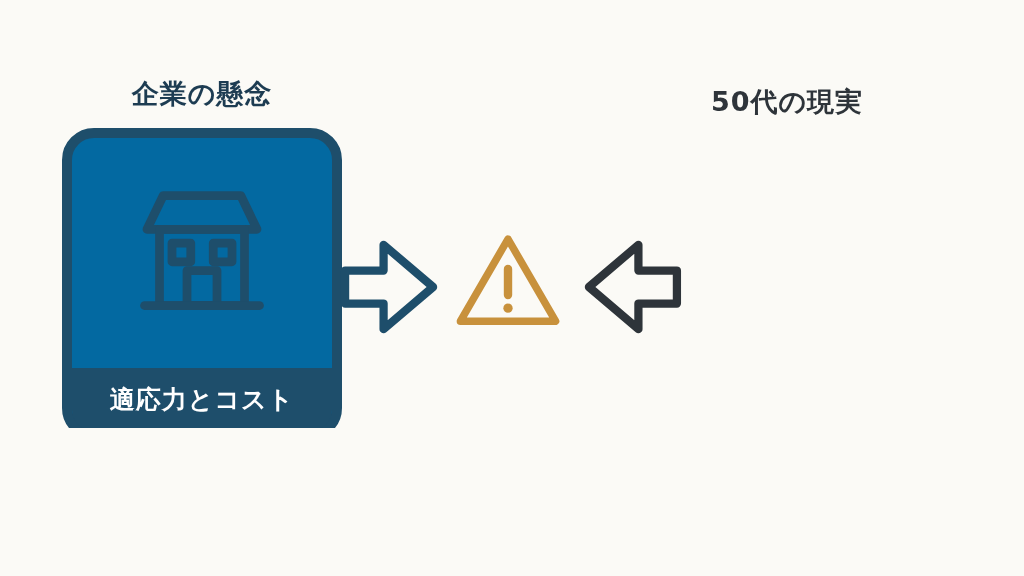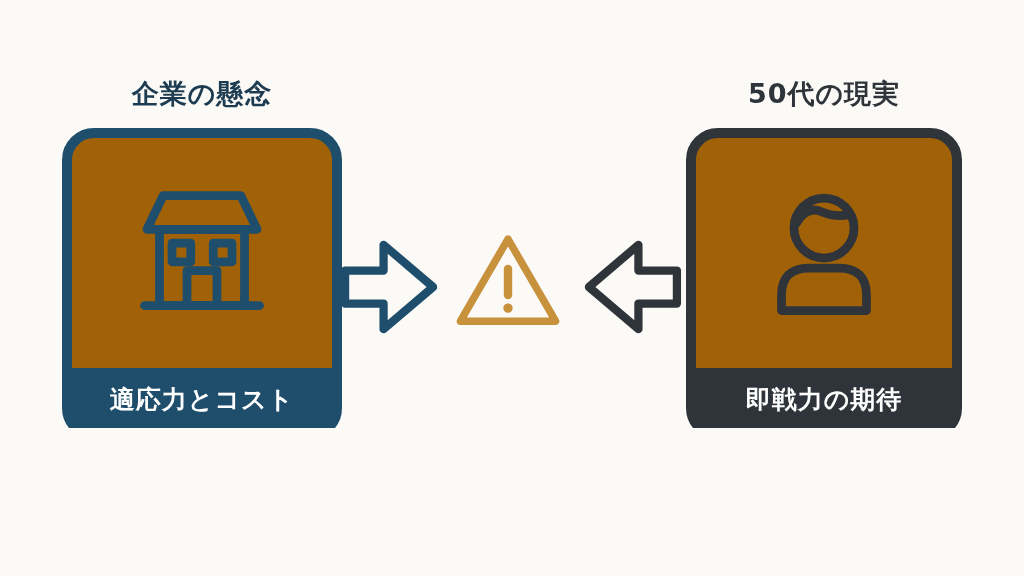--- a/index.html
+++ b/index.html
@@ -17,27 +17,27 @@
   }
   .panel-title {
     position: absolute;
     top: 76px;
     text-align: center;
     font-size: 27px;
     font-weight: bold;
     letter-spacing: 1px;
   }
   .title-left  { left: 62px;  width: 280px; color: var(--navy-text, #1d3c52); }
-  .title-right { left: 686px; width: 276px; color: var(--charcoal, #2e343a); }
+  .title-right { left: 649px; width: 276px; color: var(--charcoal, #2e343a); margin-top: 8px; }
 
   .big-box {
     position: absolute;
     top: 128px;
     height: 312px;
-    background: #a16207;
+    background: #0369a1;
     border-radius: 32px;
     box-sizing: border-box;
     display: flex;
     flex-direction: column;
   }
   .box-left  { left: 62px;  width: 280px; border: 10px solid var(--navy, #1e4e6b); }
   .box-right { left: 686px; width: 276px; border: 10px solid var(--charcoal, #2e343a); }
 
   .icon-area {
     flex: 1;
@@ -107,32 +107,20 @@
           <rect x="69" y="52" width="15" height="15"></rect>
           <rect x="48" y="74" width="24" height="28"></rect>
           <line x1="14" y1="102" x2="106" y2="102"></line>
         </svg>
       </span>
     </div>
     <div class="box-label label-left">適応力とコスト</div>
   </div>
 
   <div class="panel-title title-right">50代の現実</div>
-  <div class="big-box box-right">
-    <div class="icon-area">
-      <span class="icon-charcoal">
-        <svg width="150" height="150" viewBox="0 0 120 120" fill="none" stroke="currentColor" stroke-width="7" stroke-linejoin="round" stroke-linecap="round">
-          <circle cx="60" cy="40" r="24"></circle>
-          <path d="M38,36 Q46,22 58,27 Q70,32 81,29"></path>
-          <path d="M26,106 L26,94 Q26,72 48,72 L72,72 Q94,72 94,94 L94,106 Z"></path>
-        </svg>
-      </span>
-    </div>
-    <div class="box-label label-right">即戦力の期待</div>
-  </div>
 
   <span class="arrow arrow-right">
     <svg width="108" height="110" viewBox="0 0 110 120" fill="none" stroke="currentColor" stroke-width="9" stroke-linejoin="round">
       <path d="M6,42 L48,42 L48,14 L102,60 L48,106 L48,78 L6,78 Z"></path>
     </svg>
   </span>
 
   <span class="arrow arrow-left">
     <svg width="108" height="110" viewBox="0 0 110 120" fill="none" stroke="currentColor" stroke-width="9" stroke-linejoin="round">
       <path d="M104,42 L62,42 L62,14 L8,60 L62,106 L62,78 L104,78 Z"></path>

